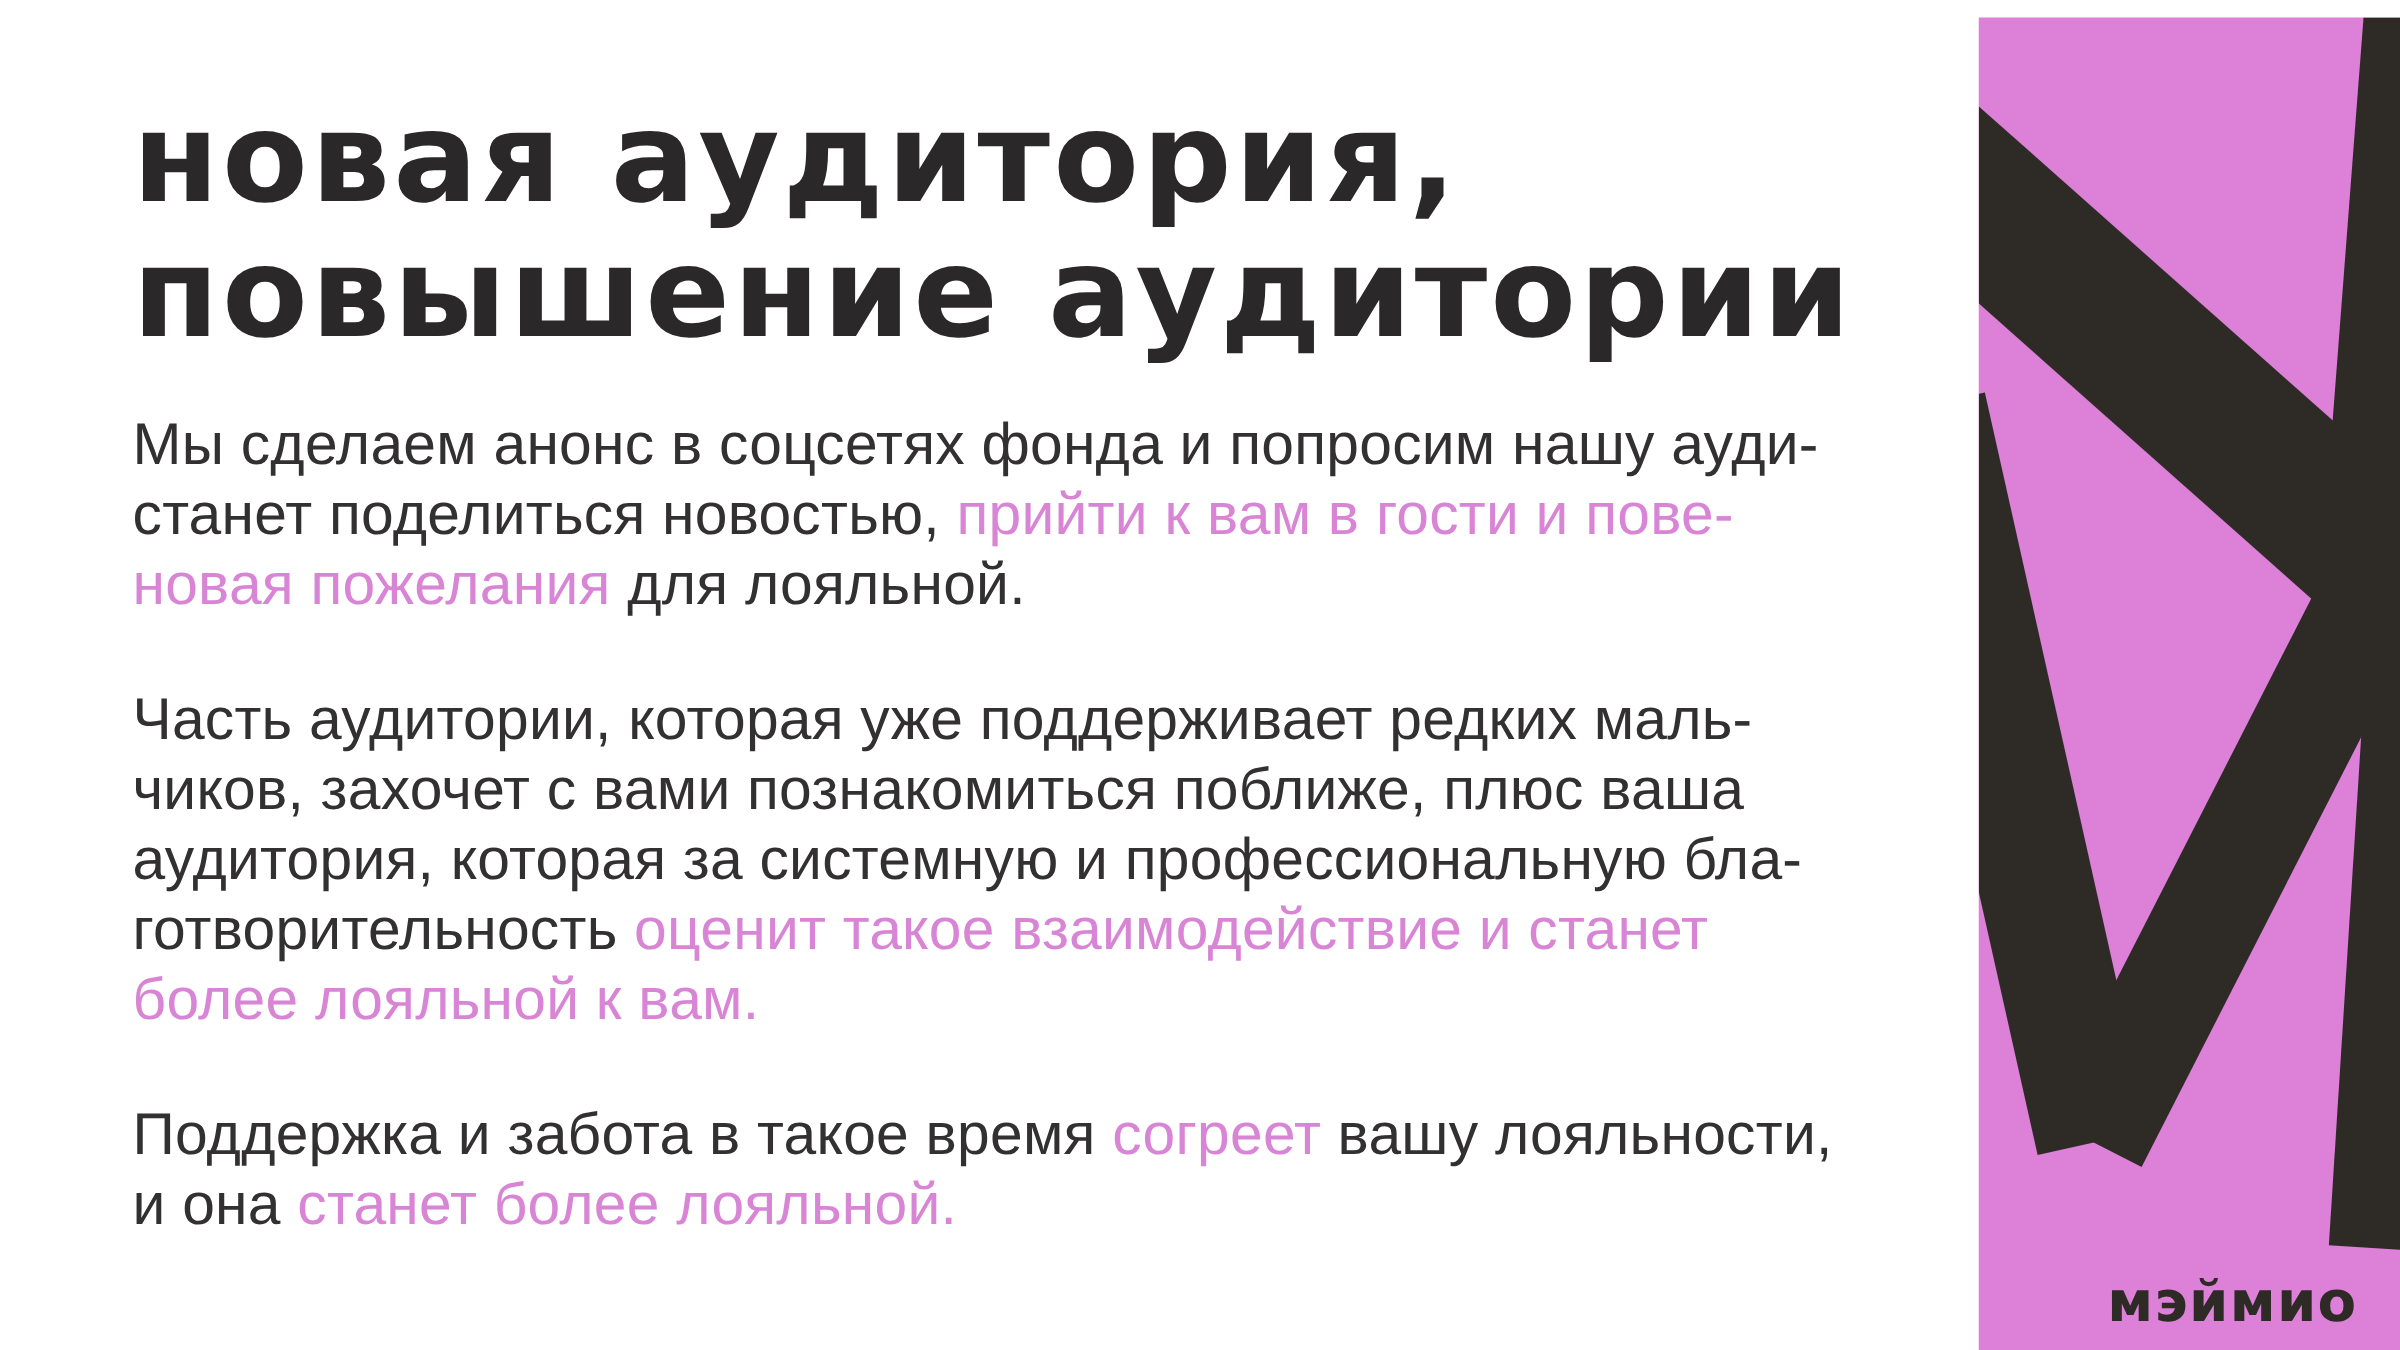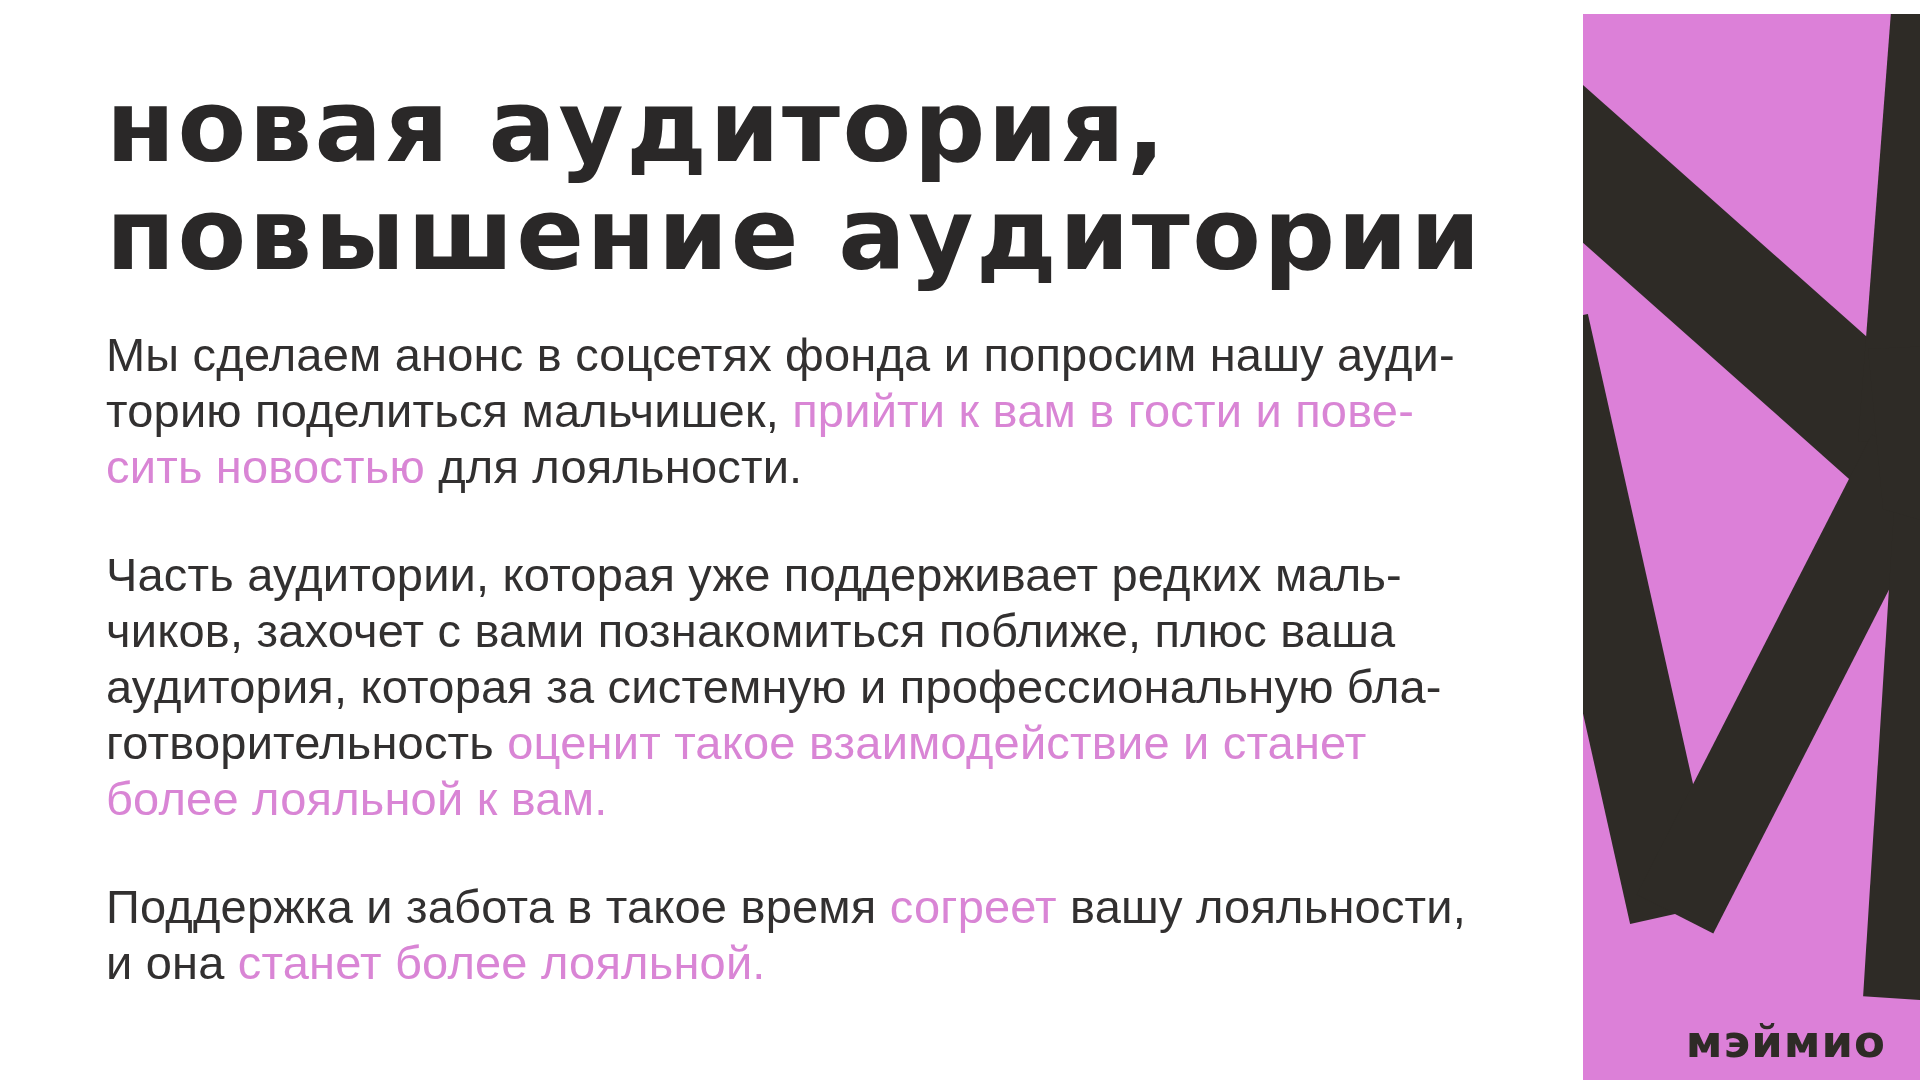--- a/index.html
+++ b/index.html
@@ -56,21 +56,21 @@
 <body style="--panel-pink: #dc80d8; --accent-pink: #d985d5; --ink: #2a2828; --body-ink: #323030; --glyph-ink: #2e2b26;">
 
 <div class="slide">
 
   <div class="content">
     <h1 class="title">
       <span class="tline">новая аудитория,</span>
       <span class="tline">повышение аудитории</span>
     </h1>
     <div class="paragraphs" id="paragraphs">
-        <p><span class="seg-normal">Мы сделаем анонс в соцсетях фонда и попросим нашу ауди-</span><br><span class="seg-normal">торию поделиться мальчишек, </span><span class="seg-pink">прийти к вам в гости и пове-</span><br><span class="seg-pink">сить новостью</span><span class="seg-normal"> для лояльности.</span></p>
+        <p><span class="seg-normal">Мы сделаем анонс в соцсетях фонда и попросим нашу ауди-</span><br><span class="seg-normal">станет поделиться новостью, </span><span class="seg-pink">прийти к вам в гости и пове-</span><br><span class="seg-pink">новая пожелания</span><span class="seg-normal"> для лояльной.</span></p>
         <p><span class="seg-normal">Часть аудитории, которая уже поддерживает редких маль-</span><br><span class="seg-normal">чиков, захочет с вами познакомиться поближе, плюс ваша</span><br><span class="seg-normal">аудитория, которая за системную и профессиональную бла-</span><br><span class="seg-normal">готворительность </span><span class="seg-pink">оценит такое взаимодействие и станет</span><br><span class="seg-pink">более лояльной к вам.</span></p>
         <p><span class="seg-normal">Поддержка и забота в такое время </span><span class="seg-pink">согреет</span><span class="seg-normal"> вашу лояльности,</span><br><span class="seg-normal">и она </span><span class="seg-pink">станет более лояльной.</span></p>
       </div>
   </div>
 
   <div class="panel">
     <svg viewBox="0 0 385 1080" xmlns="http://www.w3.org/2000/svg" aria-hidden="true">
 
       <g stroke="var(--glyph-ink,#2e2b26)" fill="none" stroke-linecap="butt">
         <path d="M -45 110 L 310 425" stroke-width="118"></path>

